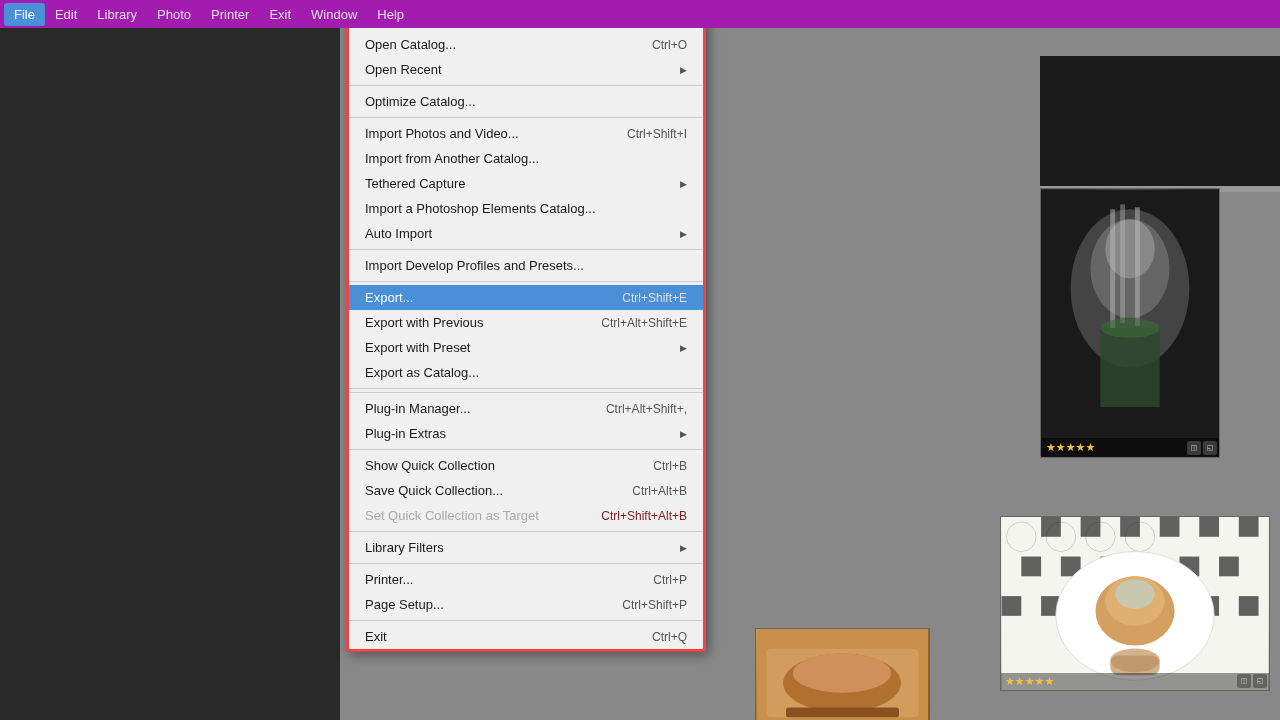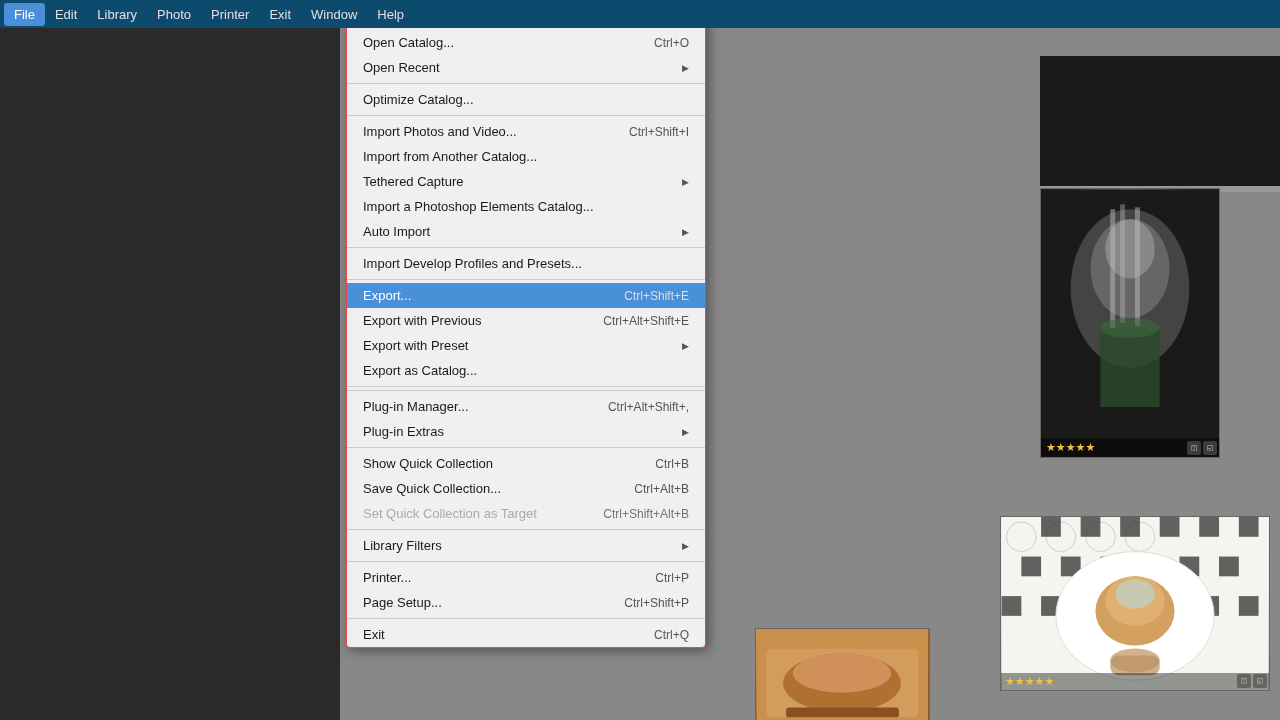--- a/index.html
+++ b/index.html
@@ -18,21 +18,21 @@
       position: absolute;
       top: 0; left: 0; right: 0; bottom: 0;
       background: #b8ada0;
     }
 
     
     .menubar {
       position: absolute;
       top: 0; left: 0; right: 0;
       height: 28px;
-      background: #0c4a6e;
+      background: #a21caf;
       display: flex;
       align-items: center;
       padding: 0 4px;
       z-index: 100;
     }
     .menubar-item {
       color: #e0e0e0;
       padding: 4px 10px;
       cursor: pointer;
       border-radius: 3px;
@@ -155,21 +155,21 @@
       background: #2a2a2a;
     }
 
     
     .menu-container {
       position: absolute;
       top: 4px;
       left: 346px;
       width: 360px;
       background: #f0f0f0;
-      border: 1px solid #ef4444;
+      border: 3px solid #ef4444;
       box-shadow: 3px 3px 12px rgba(0,0,0,0.4);
       border-radius: 4px;
       overflow: hidden;
       pointer-events: all;
     }
 
     .menu-item {
       display: flex;
       align-items: center;
       justify-content: space-between;
@@ -492,21 +492,21 @@
       <span>Save Quick Collection...</span>
     </span>
     <span class="menu-shortcut">Ctrl+Alt+B</span>
   </div>
 
 
   <div class="menu-item disabled">
     <span class="menu-item-left">
       <span>Set Quick Collection as Target</span>
     </span>
-    <span class="menu-shortcut" style="color:#737373;">Ctrl+Shift+Alt+B</span>
+    <span class="menu-shortcut" style="color:#7f1d1d;">Ctrl+Shift+Alt+B</span>
   </div>
 
   <div class="menu-separator"></div>
 
   <div class="menu-item">
     <span class="menu-item-left">
       <span>Library Filters</span>
     </span>
     <span class="menu-arrow submenu-arrow"></span>
   </div>

